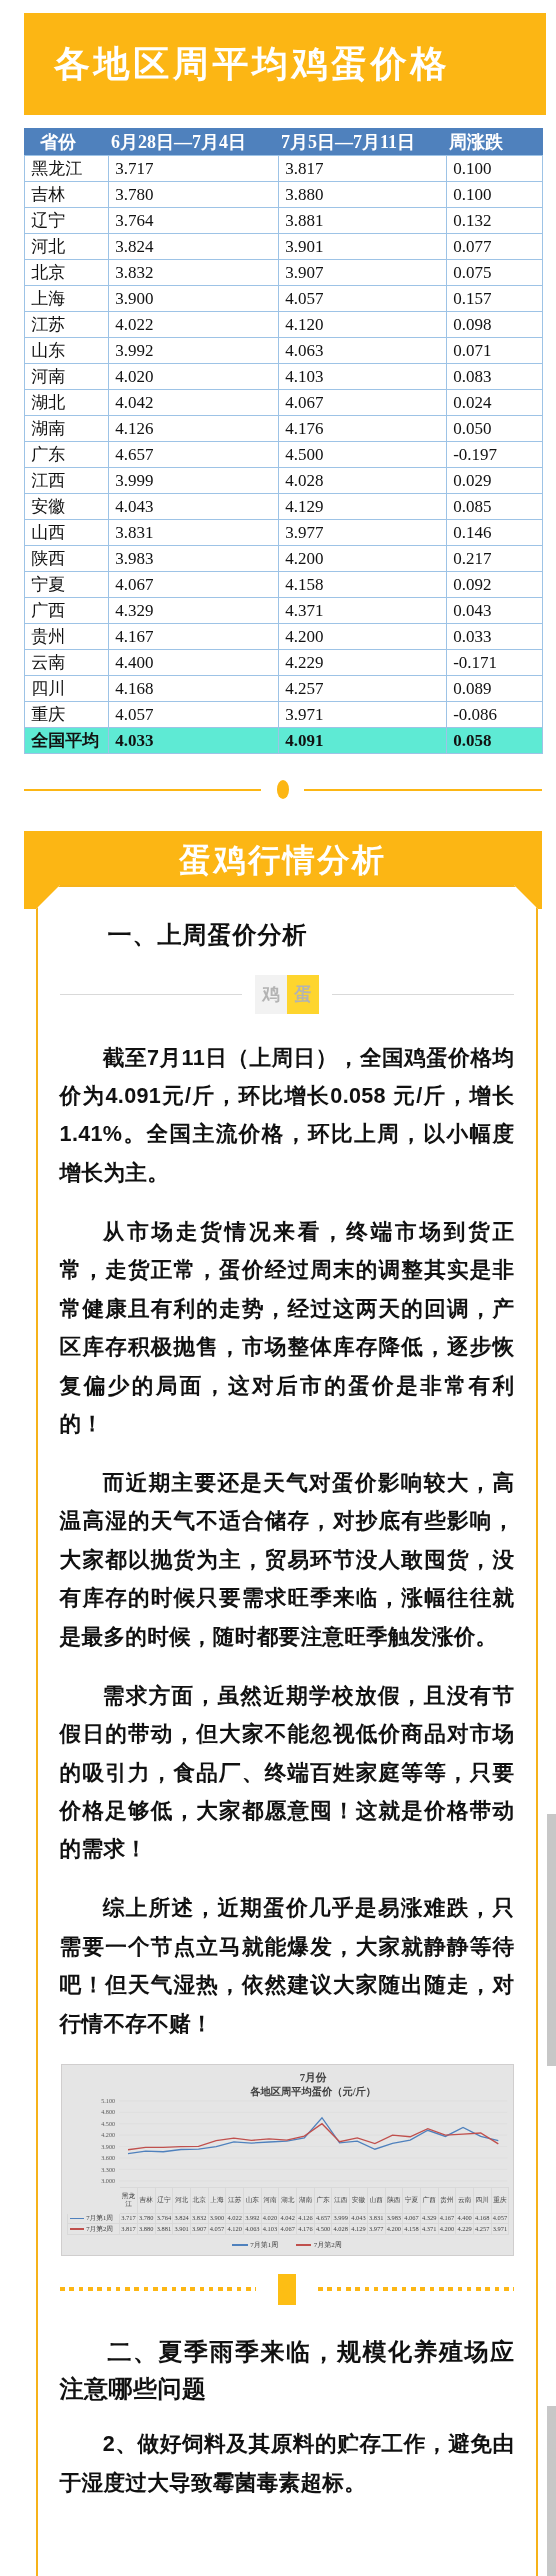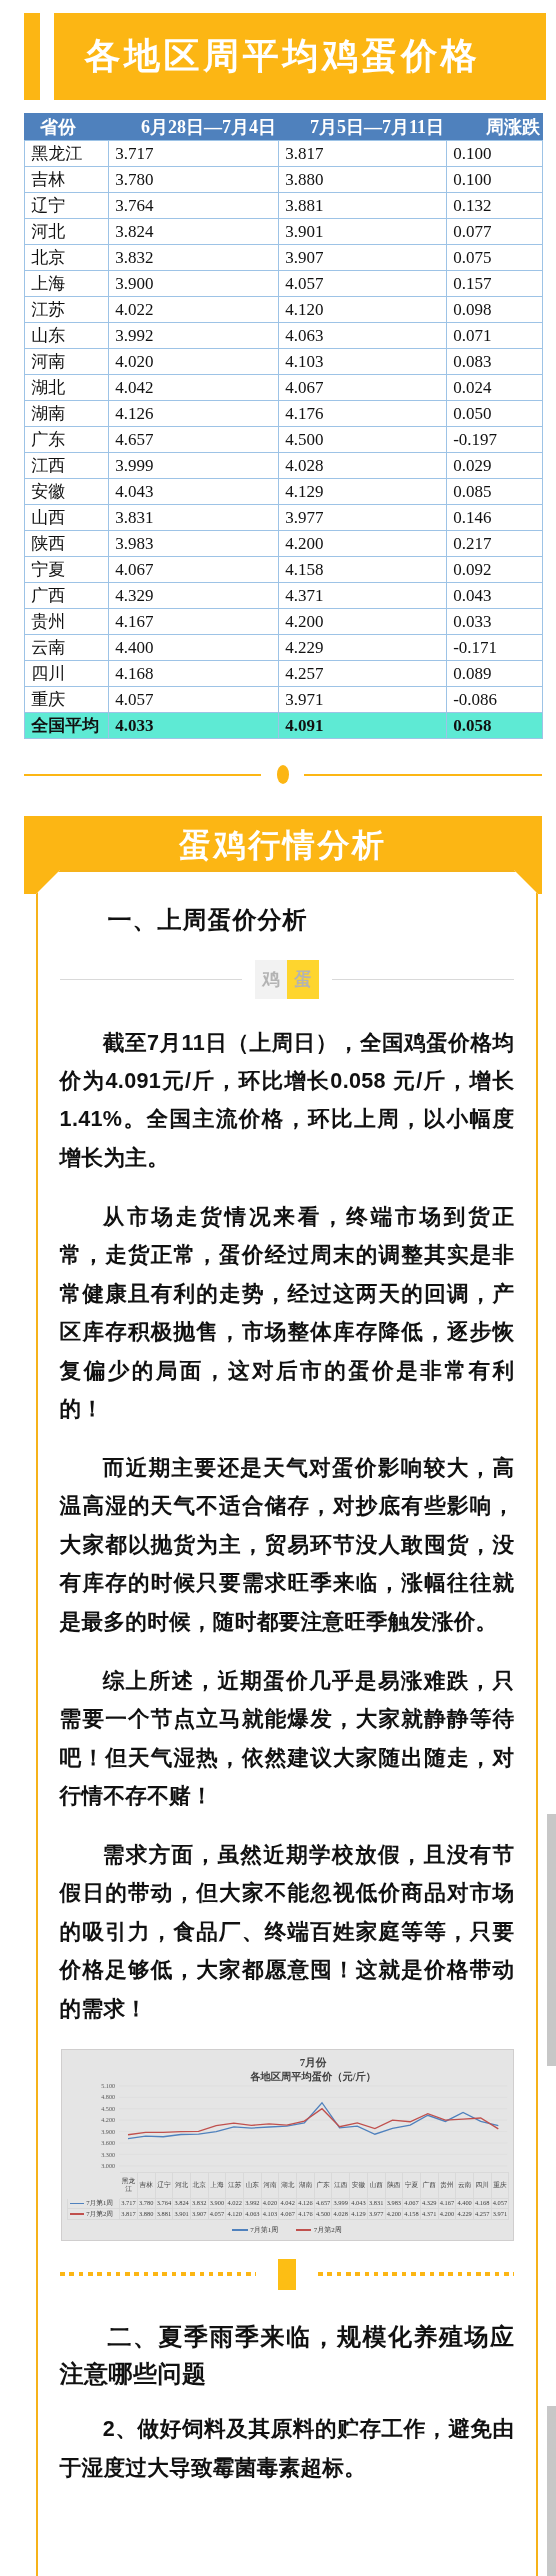--- a/index.html
+++ b/index.html
@@ -1,34 +1,34 @@
 <!DOCTYPE html>
 <html style="font-size:8.2px"><head>
 <meta charset="utf-8">
 <style>
   html,body{margin:0;padding:0;background:#ffffff;}
   .page{position:relative;width:556px;height:3043px;margin:0 auto;background:#ffffff;overflow:hidden;
         font-family:"Liberation Sans","DejaVu Sans",sans-serif;color:#111;}
 
   
-  .banner1{display:flex;margin:13px 10.3px 0 24px;height:87px;}
+  .banner1{display:flex;margin:13px 10.3px 0 24px;height:102px;flex-direction:column;}
   .banner1 .accent{width:16px;background:var(--orange);}
   .banner1 .gap{width:14.4px;}
   .banner1 .main{flex:1;background:var(--orange);display:flex;align-items:center;padding-left:30px;}
   .banner1 .main h1{margin:0;font-size:36px;font-weight:800;color:#fff;letter-spacing:3.6px;}
 
   
   table.price{border-collapse:collapse;margin:13.4px 14.4px 0 24px;width:518px;table-layout:fixed;
               font-family:"Liberation Serif","DejaVu Serif",serif;}
   table.price th,table.price td{border:0.5px solid #9dc3e6;font-size:17px;text-align:left;
               padding:1px 2.1px 1px 6.2px;height:20px;overflow:hidden;white-space:nowrap;}
   table.price thead th{background:#4f81bd;color:#fff;border-color:#4f81bd;border-bottom-color:#9dc3e6;
               font-weight:600;font-size:18px;height:21.6px;padding-left:15px;}
   table.price thead tr{border-top:1.5px solid #36648f;}
-  table.price thead th.c{text-align:right;padding-left:2.1px;}
+  table.price thead th.c{text-align:left;padding-left:2.1px;}
   table.price tr.summary td{background:#5eead4;font-weight:700;}
 
   
   .divider1{display:flex;align-items:center;margin:26px 14.4px 0 24px;height:18.5px;}
   .divider1 .ln{flex:1;height:2.1px;background:var(--orange);}
   .divider1 .dot{width:12px;height:18.5px;border-radius:50%;background:var(--orange);margin:0 15.5px;}
 
   
   .banner2{margin:32px 14.4px 0 24px;height:78px;background:var(--orange);}
   .banner2 h2{margin:8px;padding-top:8.2px;text-align:center;font-size:32px;font-weight:800;color:#fff;letter-spacing:2.6px;}
@@ -263,22 +263,22 @@
         <span class="l">鸡</span>
         <span class="r">蛋</span>
       </div>
       <div class="ln"></div>
     </div>
 
     <div class="body-text" id="paras">
         <p>截至7月11日（上周日），全国鸡蛋价格均价为4.091元/斤，环比增长0.058 元/斤，增长1.41%。全国主流价格，环比上周，以小幅度增长为主。</p>
         <p>从市场走货情况来看，终端市场到货正常，走货正常，蛋价经过周末的调整其实是非常健康且有利的走势，经过这两天的回调，产区库存积极抛售，市场整体库存降低，逐步恢复偏少的局面，这对后市的蛋价是非常有利的！</p>
         <p>而近期主要还是天气对蛋价影响较大，高温高湿的天气不适合储存，对抄底有些影响，大家都以抛货为主，贸易环节没人敢囤货，没有库存的时候只要需求旺季来临，涨幅往往就是最多的时候，随时都要注意旺季触发涨价。</p>
+        <p>需求方面，虽然近期学校放假，且没有节假日的带动，但大家不能忽视低价商品对市场的吸引力，食品厂、终端百姓家庭等等，只要价格足够低，大家都愿意囤！这就是价格带动的需求！</p>
         <p>综上所述，近期蛋价几乎是易涨难跌，只需要一个节点立马就能爆发，大家就静静等待吧！但天气湿热，依然建议大家随出随走，对行情不存不赌！</p>
-        <p>需求方面，虽然近期学校放假，且没有节假日的带动，但大家不能忽视低价商品对市场的吸引力，食品厂、终端百姓家庭等等，只要价格足够低，大家都愿意囤！这就是价格带动的需求！</p>
       </div>
 
     <div class="chart-box">
       <svg id="chart-svg" width="441" height="117" viewBox="0 0 856 228">
           <text x="478" y="26" text-anchor="middle" font-size="21" font-weight="bold" fill="#404040">7月份</text>
           <text x="478" y="52" text-anchor="middle" font-size="20" font-weight="bold" fill="#404040">各地区周平均蛋价（元/斤）</text>
           <line x1="100" y1="220" x2="856" y2="220" stroke="#d9d9d9" stroke-width="1"></line>
           <text x="92" y="224" text-anchor="end" font-size="12" fill="#595959">3.000</text>
           <line x1="100" y1="197.71428571428572" x2="856" y2="197.71428571428572" stroke="#d9d9d9" stroke-width="1"></line>
           <text x="92" y="201.71428571428572" text-anchor="end" font-size="12" fill="#595959">3.300</text>

